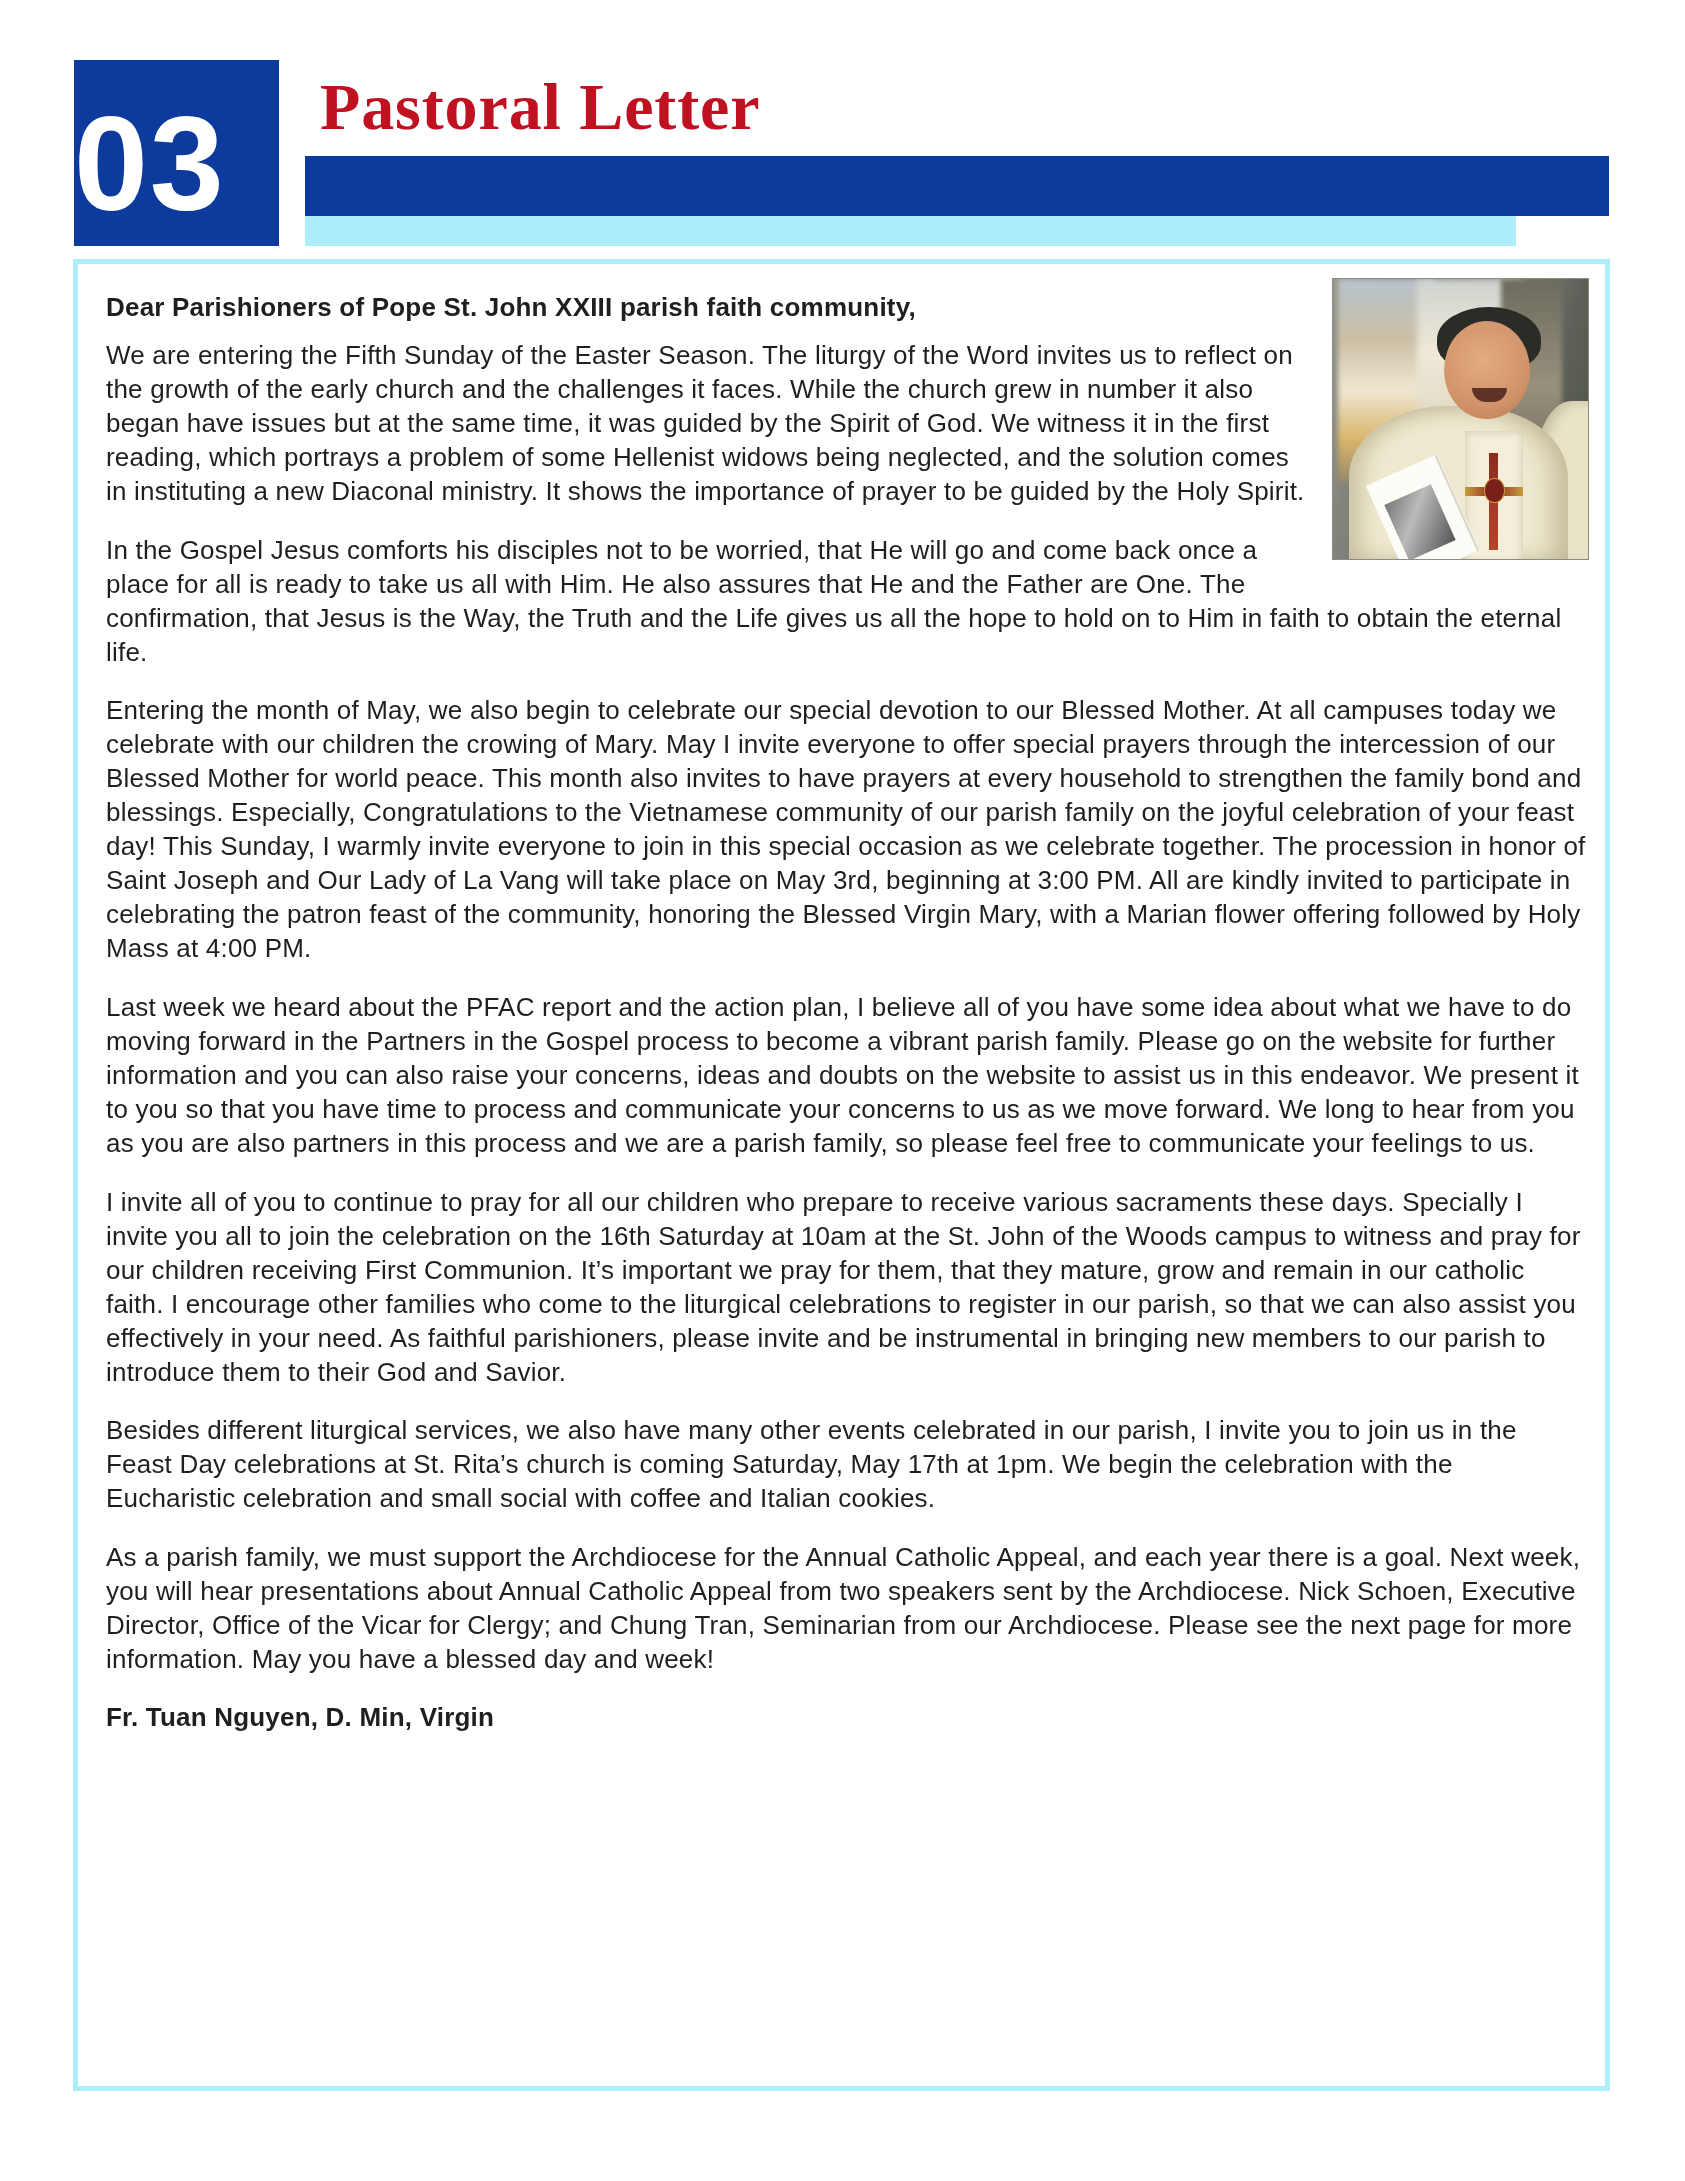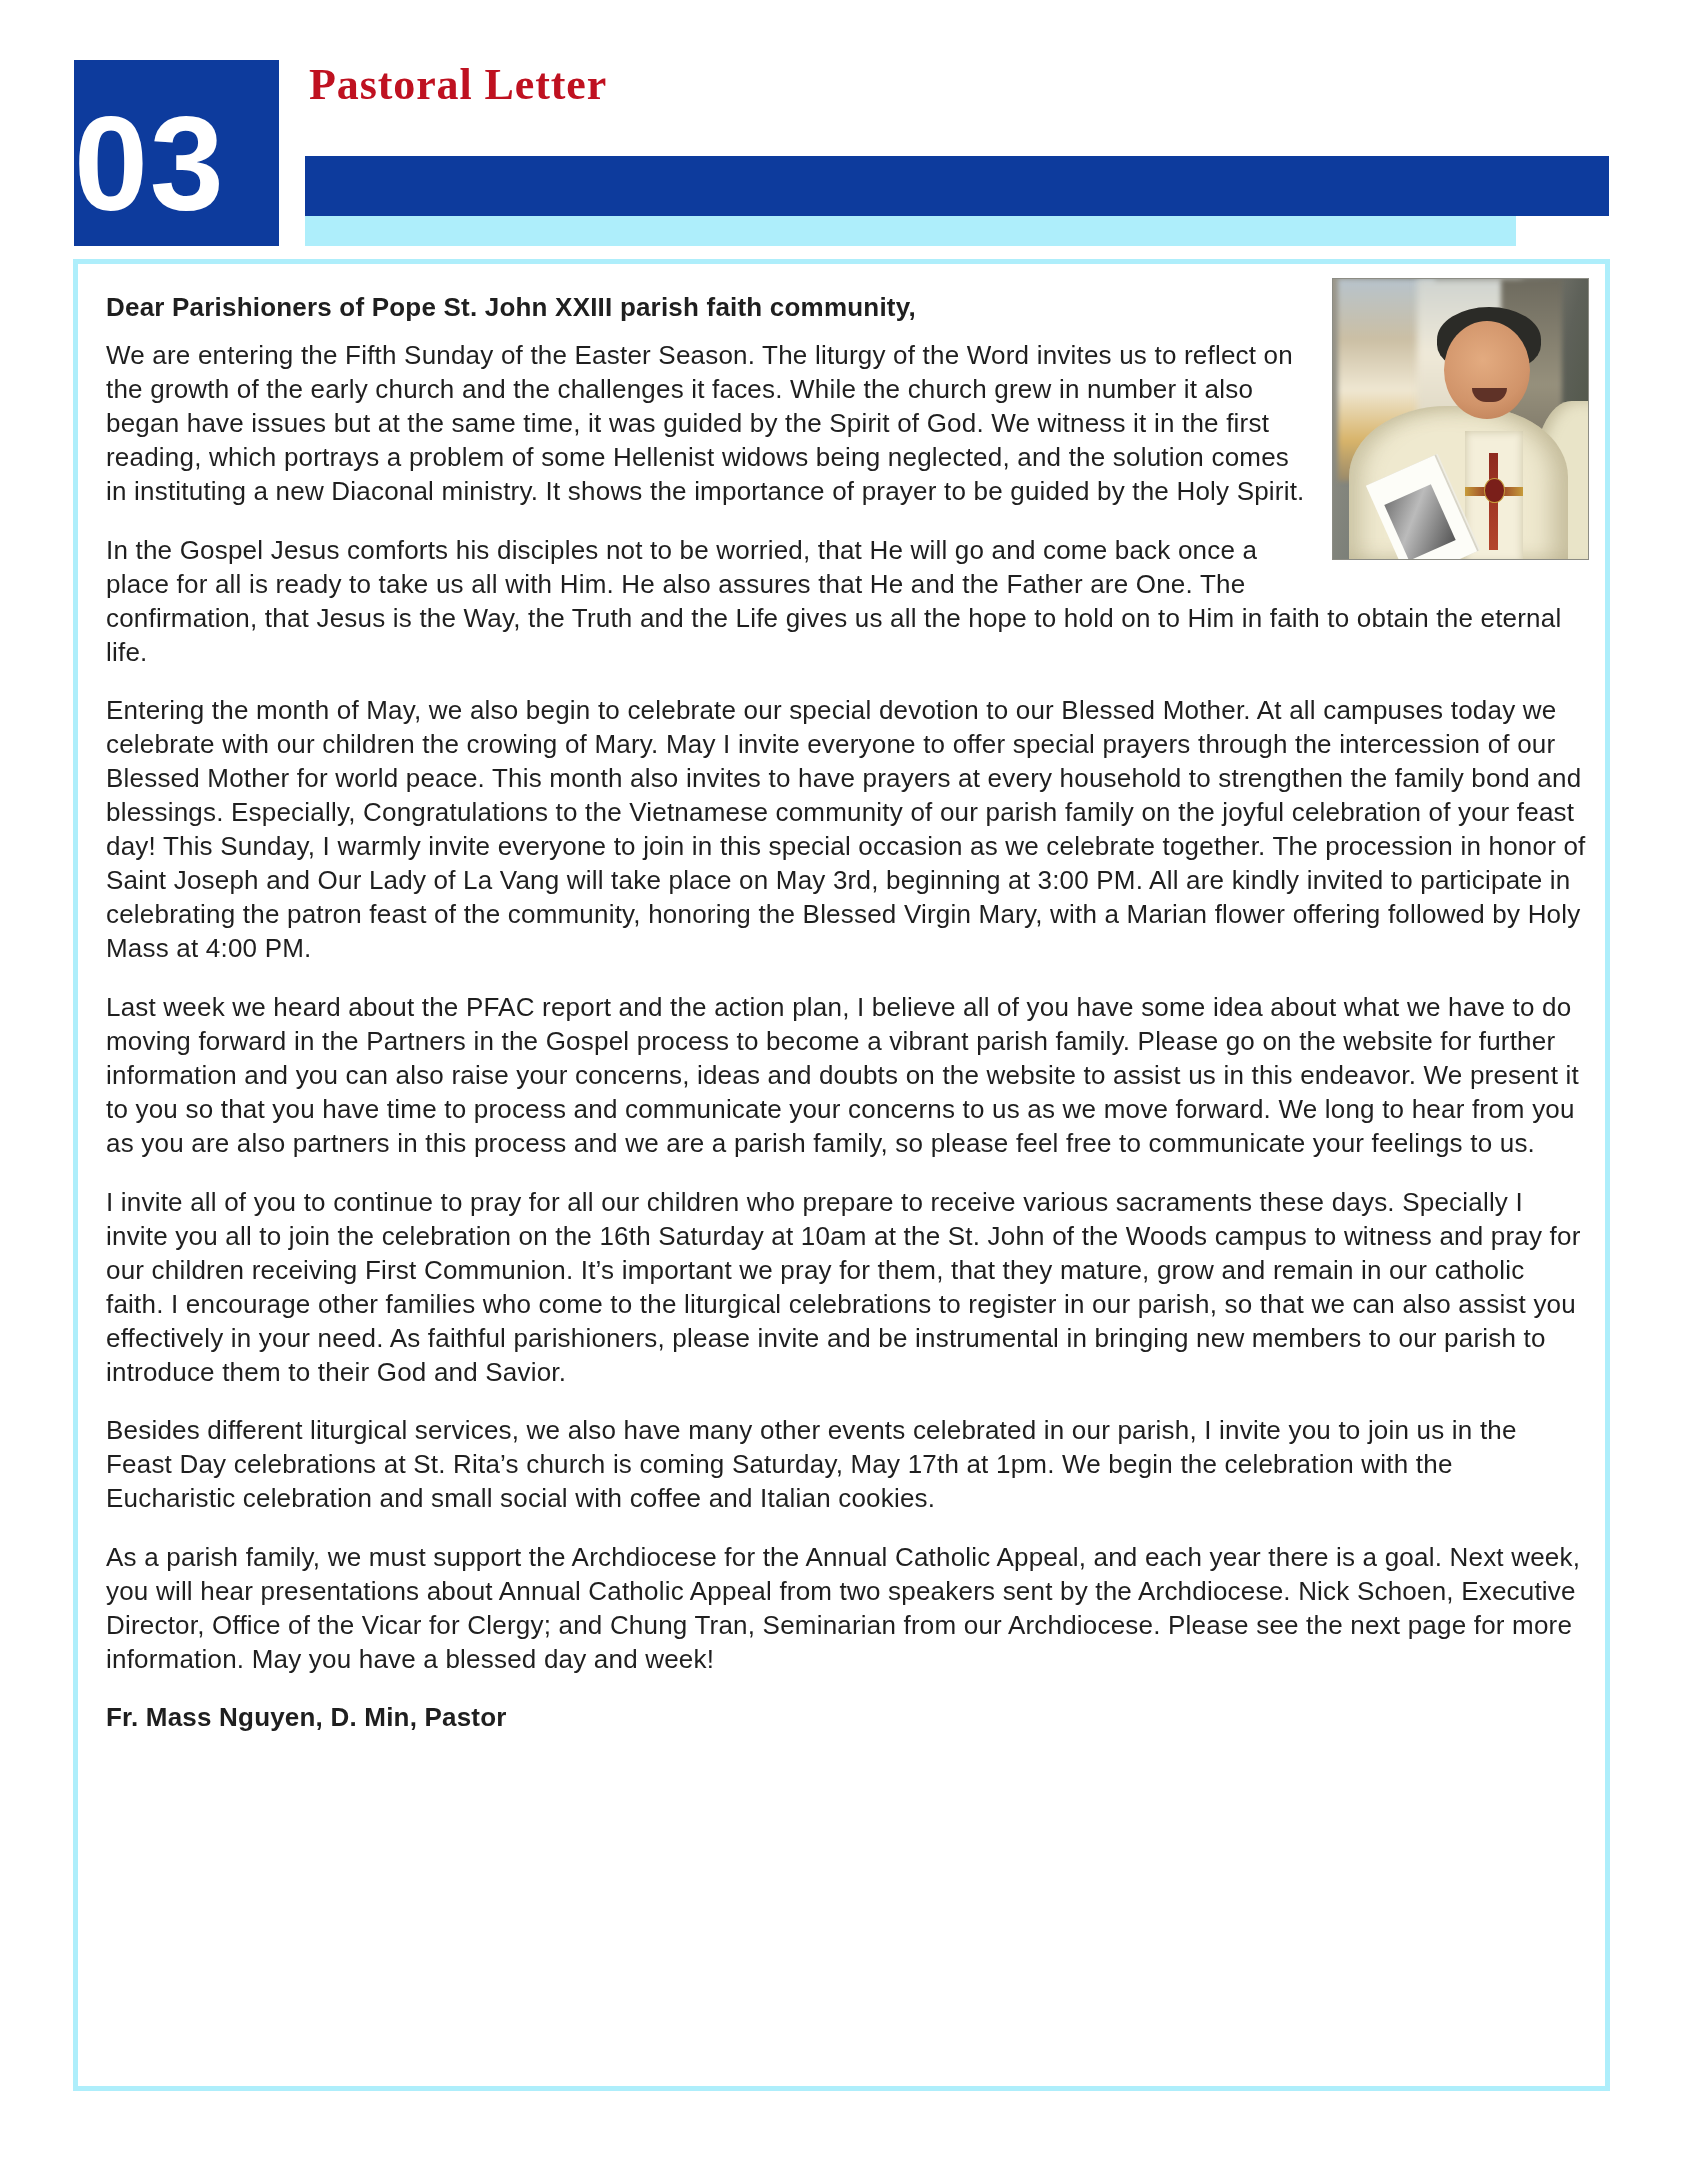--- a/index.html
+++ b/index.html
@@ -10,23 +10,23 @@
   
   .num-square{
     position:absolute;left:74px;top:60px;width:205px;height:186px;
     background:#0d3b9d;display:flex;align-items:center;justify-content:flex-start;
   }
   .num-square .num{
     color:#ffffff;font-size:133px;font-weight:bold;line-height:1;
     letter-spacing:1.8px;margin-top:23px;
   }
   .page-title{
-    position:absolute;left:309px;top:63px;margin:0;
+    position:absolute;left:309px;top:63px;margin:11px;
     font-family:"Liberation Serif", serif;font-weight:bold;
-    font-size:44px;line-height:1;color:#bf1120;letter-spacing:0.9px;
+    font-size:66px;line-height:1;color:#bf1120;letter-spacing:0.9px;
   }
   .bar-dark{
     position:absolute;left:305px;top:156px;width:1304px;height:60px;background:#0d3b9d;
   }
   .bar-cyan{
     position:absolute;left:305px;top:216px;width:1211px;height:30px;background:#aeeefb;
   }
   
   .letter-box{
     position:absolute;left:73px;top:259px;width:1537px;height:1832px;
@@ -137,15 +137,15 @@
   <p class="salutation">Dear Parishioners of Pope St. John XXIII parish faith community,</p>
 
   <p>We are entering the Fifth Sunday of the Easter Season. The liturgy of the Word invites us to reflect on the growth of the early church and the challenges it faces. While the church grew in number it also began have issues but at the same time, it was guided by the Spirit of God. We witness it in the first reading, which portrays a problem of some Hellenist widows being neglected, and the solution comes in instituting a new Diaconal ministry. It shows the importance of prayer to be guided by the Holy Spirit.</p>
   <p>In the Gospel Jesus comforts his disciples not to be worried, that He will go and come back once a place for all is ready to take us all with Him. He also assures that He and the Father are One. The confirmation, that Jesus is the Way, the Truth and the Life gives us all the hope to hold on to Him in faith to obtain the eternal life.</p>
   <p>Entering the month of May, we also begin to celebrate our special devotion to our Blessed Mother. At all campuses today we celebrate with our children the crowing of Mary. May I invite everyone to offer special prayers through the intercession of our Blessed Mother for world peace. This month also invites to have prayers at every household to strengthen the family bond and blessings. Especially, Congratulations to the Vietnamese community of our parish family on the joyful celebration of your feast day! This Sunday, I warmly invite everyone to join in this special occasion as we celebrate together. The procession in honor of Saint Joseph and Our Lady of La Vang will take place on May 3rd, beginning at 3:00 PM. All are kindly invited to participate in celebrating the patron feast of the community, honoring the Blessed Virgin Mary, with a Marian flower offering followed by Holy Mass at 4:00 PM.</p>
   <p>Last week we heard about the PFAC report and the action plan, I believe all of you have some idea about what we have to do moving forward in the Partners in the Gospel process to become a vibrant parish family. Please go on the website for further information and you can also raise your concerns, ideas and doubts on the website to assist us in this endeavor. We present it to you so that you have time to process and communicate your concerns to us as we move forward. We long to hear from you as you are also partners in this process and we are a parish family, so please feel free to communicate your feelings to us.</p>
   <p>I invite all of you to continue to pray for all our children who prepare to receive various sacraments these days. Specially I invite you all to join the celebration on the 16th Saturday at 10am at the St. John of the Woods campus to witness and pray for our children receiving First Communion. It’s important we pray for them, that they mature, grow and remain in our catholic faith. I encourage other families who come to the liturgical celebrations to register in our parish, so that we can also assist you effectively in your need. As faithful parishioners, please invite and be instrumental in bringing new members to our parish to introduce them to their God and Savior.</p>
   <p>Besides different liturgical services, we also have many other events celebrated in our parish, I invite you to join us in the Feast Day celebrations at St. Rita’s church is coming Saturday, May 17th at 1pm. We begin the celebration with the Eucharistic celebration and small social with coffee and Italian cookies.</p>
   <p>As a parish family, we must support the Archdiocese for the Annual Catholic Appeal, and each year there is a goal. Next week, you will hear presentations about Annual Catholic Appeal from two speakers sent by the Archdiocese. Nick Schoen, Executive Director, Office of the Vicar for Clergy; and Chung Tran, Seminarian from our Archdiocese. Please see the next page for more information.  May you have a blessed day and week!</p>
 
-  <p class="signature">Fr. Mass Nguyen, D. Min, Pastor</p>
+  <p class="signature">Fr. Tuan Nguyen, D. Min, Virgin</p>
 </div>
 
 
 </body></html>

